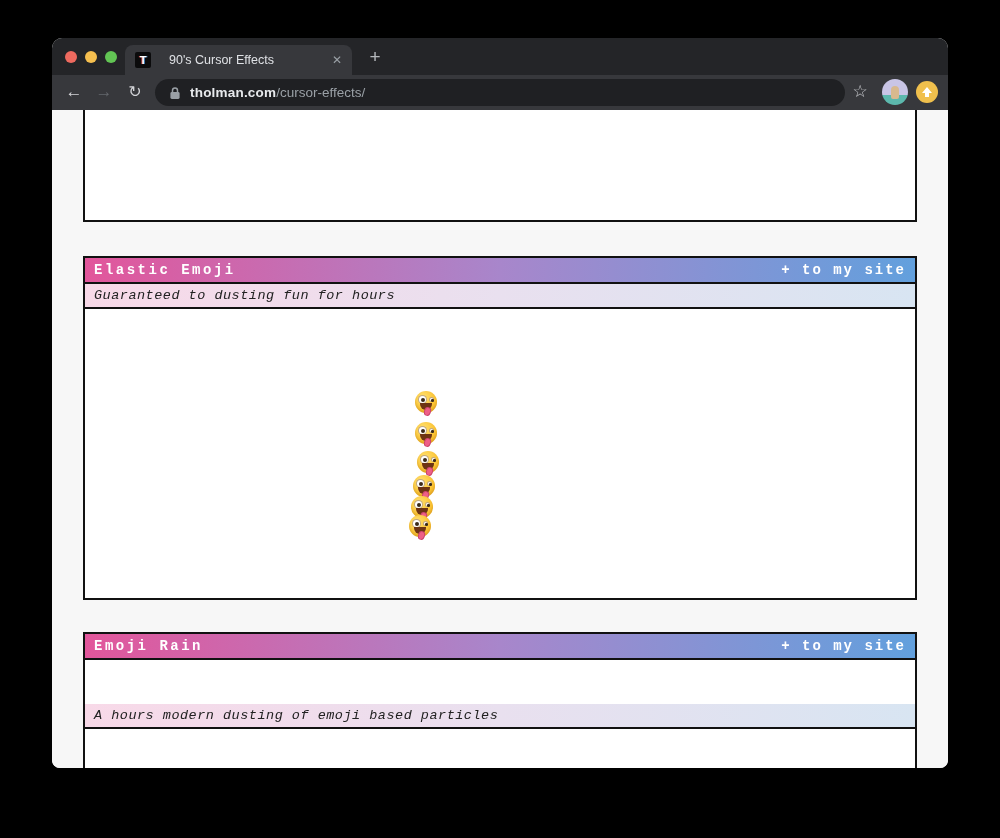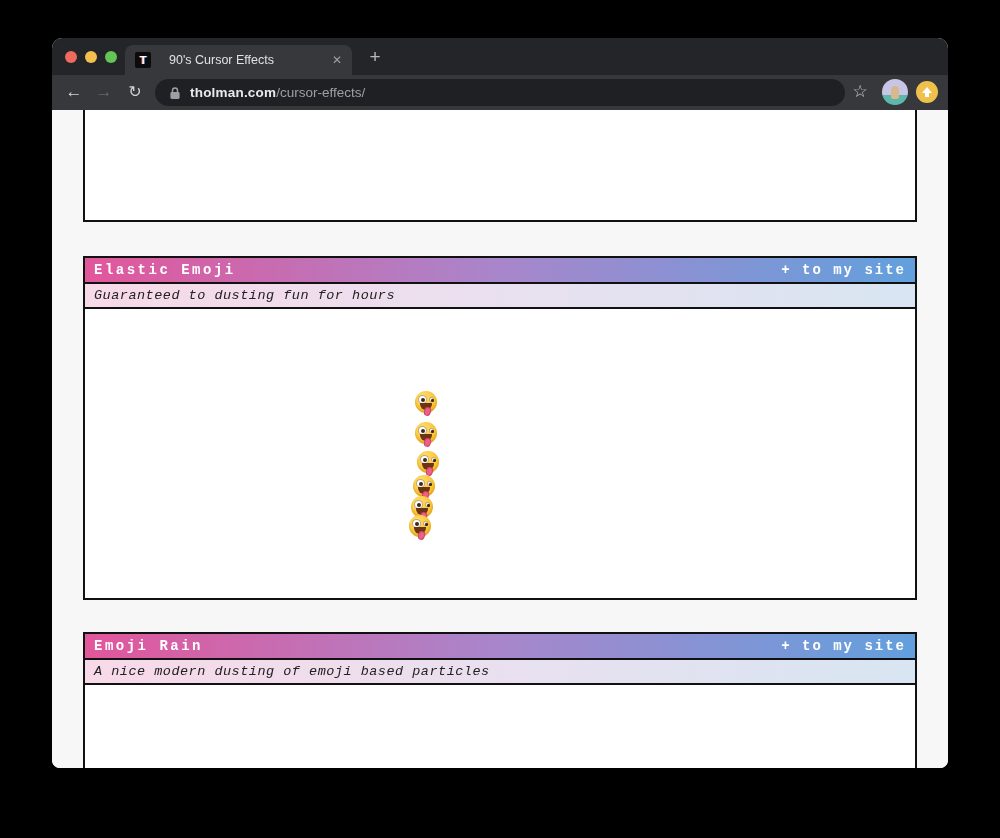--- a/index.html
+++ b/index.html
@@ -51,21 +51,21 @@
     background:linear-gradient(180deg,#c9c5e6 0 62%,#5cb8ad 62% 100%);}
   .avatar-figure{position:absolute;left:9px;top:7px;width:8px;height:13px;background:#d8b98e;border-radius:4px 4px 2px 2px;}
   .update-btn{position:absolute;left:864px;top:6px;width:22px;height:22px;border-radius:50%;
     background:var(--update-badge);display:flex;align-items:center;justify-content:center;}
 
   
   .content{position:absolute;left:0;top:72px;width:896px;height:658px;background:var(--page-bg);overflow:hidden;}
   .panel{position:absolute;left:31px;width:834px;background:#fff;border:2px solid var(--box-border);}
   .panel.partial{top:0;height:112px;border-top:none;}
   .panel.elastic{top:146px;height:344px;display:flex;flex-direction:column;}
-  .panel.rain{top:522px;height:170px;display:flex;flex-direction:column;}
+  .panel.rain{top:522px;height:170px;display:flex;flex-direction:column;gap:44px;}
   .panel-header{height:26px;flex:0 0 26px;display:flex;align-items:center;justify-content:space-between;
     padding:0 9px;border-bottom:2px solid var(--box-border);
     background:linear-gradient(90deg,var(--accent-pink) 0%,var(--accent-mid) 50%,var(--accent-blue) 100%);
     font-family:"Liberation Mono","DejaVu Sans Mono",monospace;}
   .panel-title{color:#fff;font-weight:bold;font-size:14px;letter-spacing:2.5px;}
   .panel-link{color:#fff;font-weight:bold;font-size:14px;letter-spacing:2px;text-decoration:none;cursor:pointer;}
   .panel-sub{height:25px;flex:0 0 25px;display:flex;align-items:center;padding:0 9px;
     border-bottom:2px solid var(--box-border);
     background:linear-gradient(90deg,var(--sub-pink) 0%,var(--sub-mid) 50%,var(--sub-blue) 100%);
     font-family:"Liberation Mono","DejaVu Sans Mono",monospace;font-style:italic;
@@ -188,20 +188,20 @@
             </span>
           </div>
       </div>
 
       <div class="panel rain">
         <div class="panel-header">
           <span class="panel-title">Emoji Rain</span>
           <a class="panel-link">+ to my site</a>
         </div>
         <div class="panel-sub">
-          <span>A nice modern dusting of emoji based particles</span>
+          <span>A hours modern dusting of emoji based particles</span>
         </div>
         <div class="demo"></div>
       </div>
 
     </div>
   </div>
 </div>
 
 </body></html>

